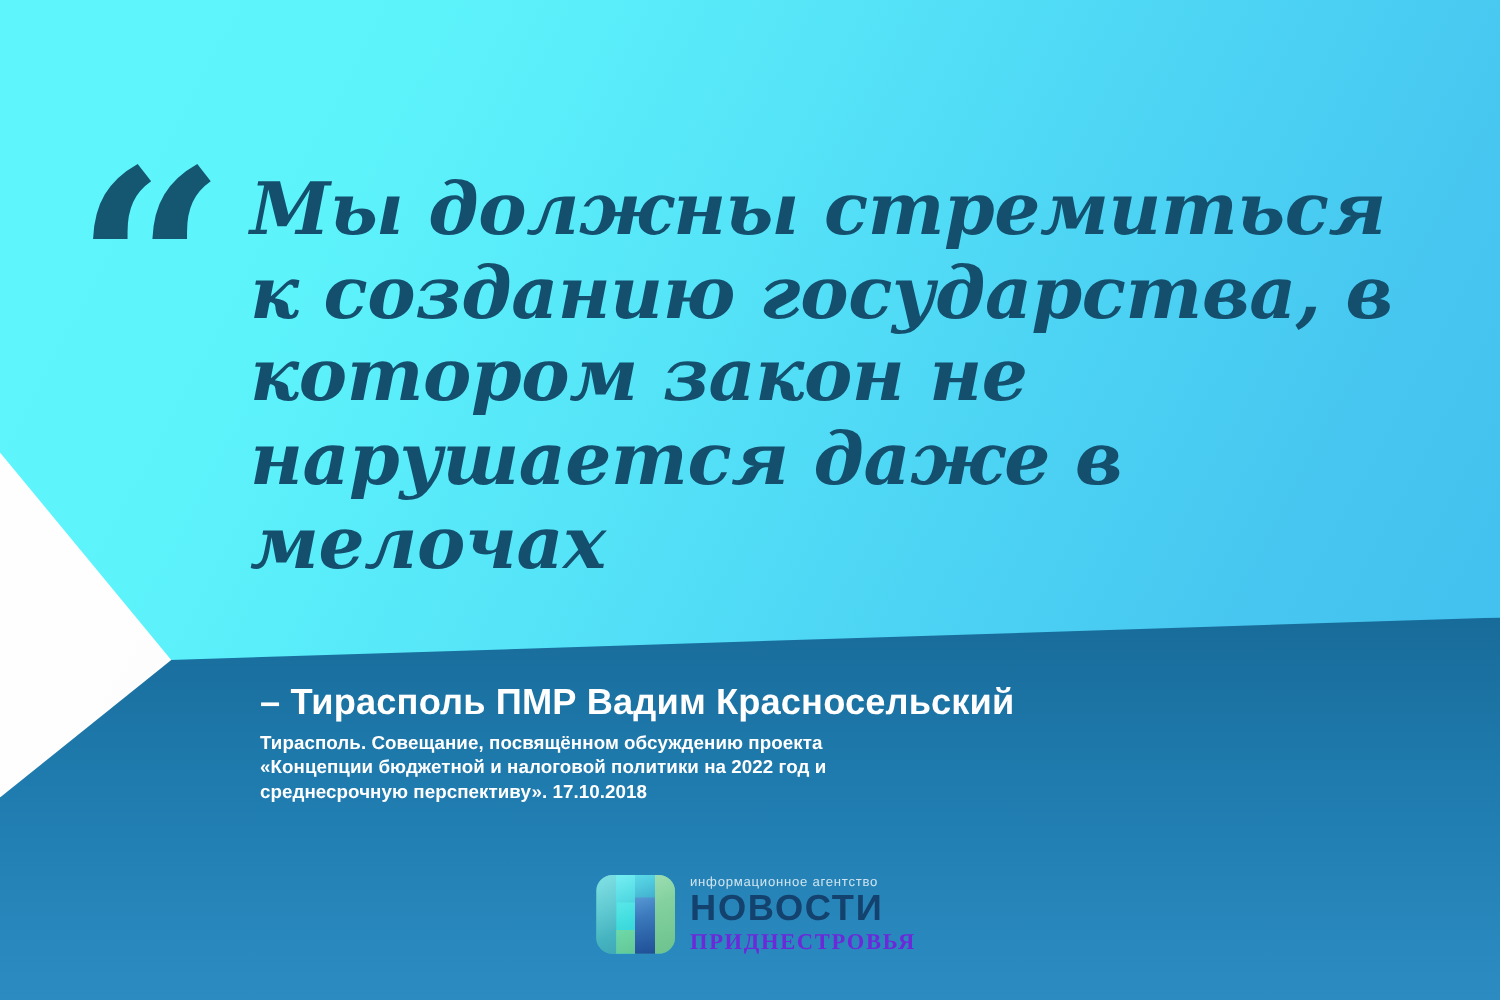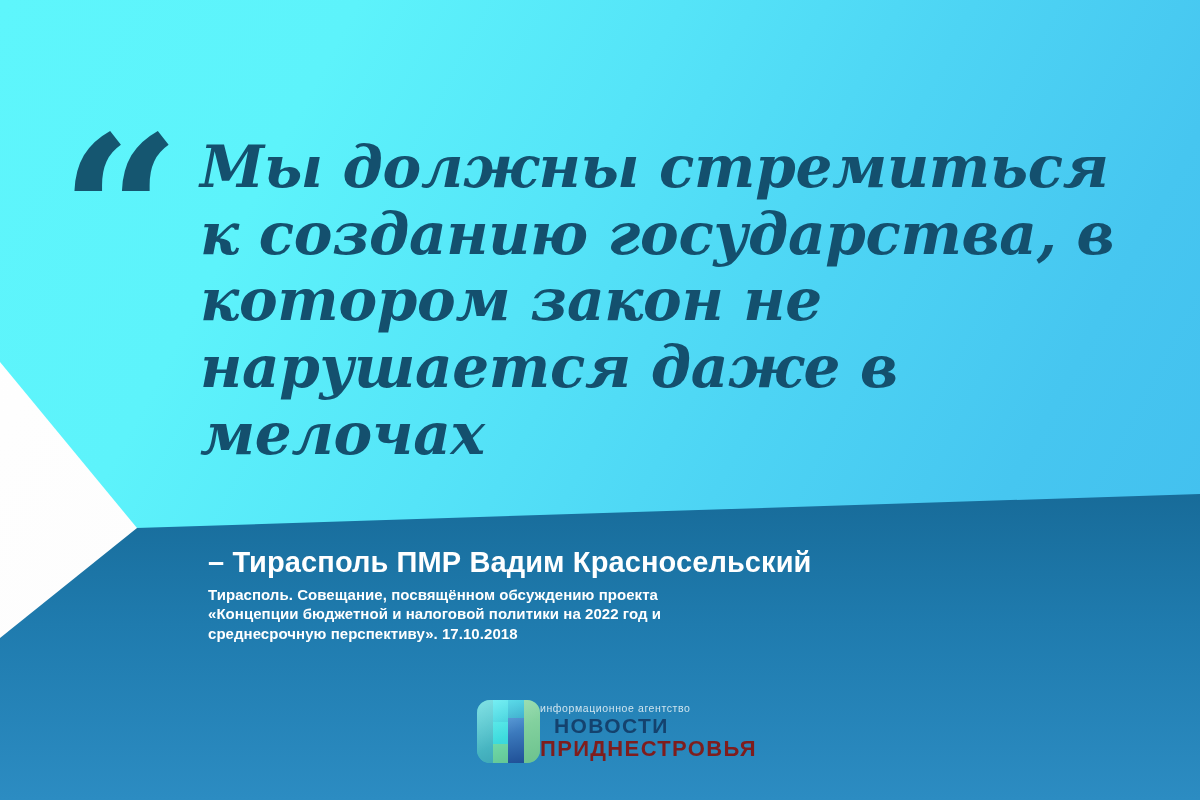--- a/index.html
+++ b/index.html
@@ -97,20 +97,21 @@
   }
 
   .attrib-ctx div { white-space:nowrap; }
 
   
   .logo {
     position:absolute;
     left:477px; top:700px;
     display:flex;
     align-items:center;
+    gap:12px;
   }
 
   .logo-mark {
     position:relative;
     width:63px; height:63px;
     border-radius:13px;
     overflow:hidden;
     background:#3fb8bd;
     flex:0 0 auto;
   }
@@ -126,34 +127,34 @@
               background:linear-gradient(150deg, rgba(255,255,255,.22), rgba(255,255,255,0) 55%); }
 
   .logo-text { line-height:1; }
   .logo-kicker {
     font-size:10.5px;
     color:#cfe4ee;
     letter-spacing:0.6px;
     margin-bottom:2px;
   }
   .logo-main {
-    font-size:21px;
+    font-size:29px;
     font-weight:bold;
     color:#14426e;
     letter-spacing:1.4px;
     line-height:1.02;
-    margin-left:14px;
   }
   .logo-sub {
-    font-size:22px;
+    font-size:18px;
     font-weight:bold;
-    color:#7f1d1d;
+    color:#6d28d9;
     letter-spacing:1.35px;
     line-height:1.05;
     margin-top:1px;
+    font-family:Liberation Serif, serif;
   }
 </style>
 </head>
 <body>
 
 <div id="card">
 
   <div class="bg-cyan"></div>
   <div class="bg-dark"></div>
   <div class="wedge-white"></div>

